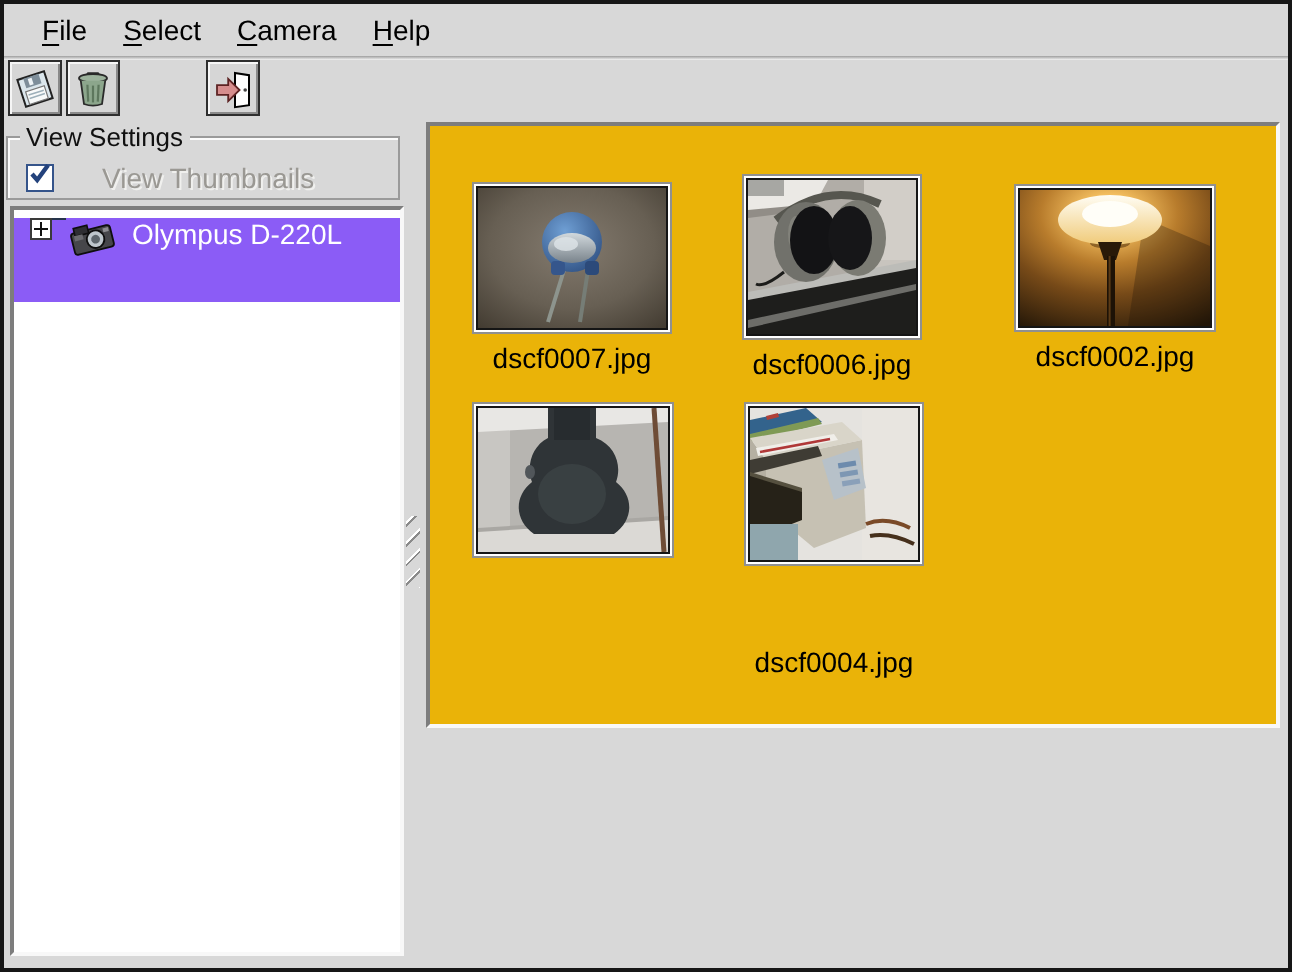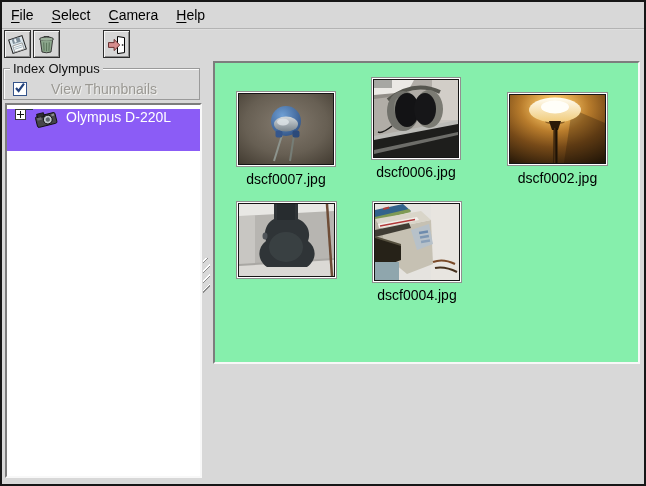--- a/index.html
+++ b/index.html
@@ -5,21 +5,21 @@
   * { box-sizing: border-box; margin: 0; padding: 0; }
   body { font-family: "Liberation Sans", sans-serif; background: #fff; }
   .window {
     position: relative; width: 646px; height: 486px;
     background: #d8d8d8; border: 2px solid #161616; overflow: hidden;
     font-family: "Liberation Sans", sans-serif; color: #000;
     user-select: none;
   }
   
   .menubar { position: absolute; left: 0; top: 0; width: 642px; height: 26px;
-    display: flex; align-items: center; padding-left: 2px; }
+    display: flex; align-items: center; padding-left: 12px; }
   .menu-item { font-size: 14px; padding: 4px 7px; margin-right: 4px; white-space: nowrap; }
   .menu-item u { text-underline-offset: 2px; }
   .menubar-divider { position: absolute; left: 0; top: 26px; width: 642px; height: 2px;
     background: linear-gradient(#9e9e9e, #f4f4f4); }
   
   .tb-btn { position: absolute; top: 28px; width: 27px; height: 28px;
     background: #d6d6d6; border: 1px solid #2e2e2e;
     box-shadow: inset 1px 1px 0 #f6f6f6, inset -1px -1px 0 #8a8a8a;
     display: flex; align-items: center; justify-content: center; }
   .tb-btn svg { display: block; }
@@ -46,31 +46,31 @@
   .tree-line { width: 7px; height: 1px; background: #26344c; flex: none; }
   .tree-cam { flex: none; margin-left: 1px; }
   .tree-label { margin-left: 7px; font-size: 14px; color: #fff; white-space: nowrap; }
   
   .splitter { position: absolute; left: 200px; top: 60px; width: 9px; height: 417px; }
   .grip { position: absolute; left: 1px; top: 196px; width: 7px; height: 36px;
     background: repeating-linear-gradient(135deg,
       transparent 0 2px, #ffffff 2px 3px, #8a8a8a 3px 4px, transparent 4px 7px); }
   
   .thumb-panel { position: absolute; left: 211px; top: 59px; width: 427px; height: 303px;
-    background: #86efac; border: 2px solid; border-color: #7d7d7d #f8f8f8 #f8f8f8 #7d7d7d; }
+    background: #eab308; border: 2px solid; border-color: #7d7d7d #f8f8f8 #f8f8f8 #7d7d7d; }
   .cell { position: absolute; display: flex; flex-direction: column; align-items: center; }
   .tframe { border: 1px solid #909090; background: #fff; padding: 1px; }
   .photo { border: 1px solid #151515; font-size: 0; line-height: 0; }
   .photo svg { display: block; }
   .fname { margin-top: 4px; font-size: 14px; color: #000; white-space: nowrap; }
   .c1 { left: 21px;  top: 28px; }
-  .c2 { left: 156px; top: 14px; }
+  .c2 { left: 156px; top: 24px; }
   .c3 { left: 292px; top: 29px; justify-content: center; }
   .c4 { left: 21px;  top: 138px; }
-  .c5 { left: 157px; top: 138px; }
+  .c5 { left: 157px; top: 138px; gap: 36px; }
 </style>
 </head>
 <body>
 
 <div class="window">
 
   <div class="menubar">
     <span class="menu-item"><u>F</u>ile</span>
     <span class="menu-item"><u>S</u>elect</span>
     <span class="menu-item"><u>C</u>amera</span>
@@ -108,21 +108,21 @@
     <span>
       <svg width="21" height="21" viewBox="0 0 21 21">
         <path d="M11.5 2.5 L18.5 3.6 V18.6 L11.5 19.6 Z" fill="#fdfdfd" stroke="#000" stroke-width="1"></path>
         <circle cx="16.6" cy="11" r="0.9" fill="#444"></circle>
         <path d="M2.5 8.6 h5.6 V5.4 L13.8 11 L8.1 16.6 V13.4 H2.5 Z" fill="#d68d8d" stroke="#5d2323" stroke-width="0.9"></path>
       </svg>
     </span>
   </div>
 
   <div class="settings-frame">
-    <span class="frame-legend">Index Olympus</span>
+    <span class="frame-legend">View Settings</span>
     <div class="chk-row">
       <span class="checkbox">
         <span>
           <svg width="12" height="12" viewBox="0 0 12 12">
             <path d="M2 6 L4.6 9 L10 1.6" fill="none" stroke="#23427c" stroke-width="2.2"></path>
           </svg>
         </span>
       </span>
       <span class="chk-label">View Thumbnails</span>
     </div>

